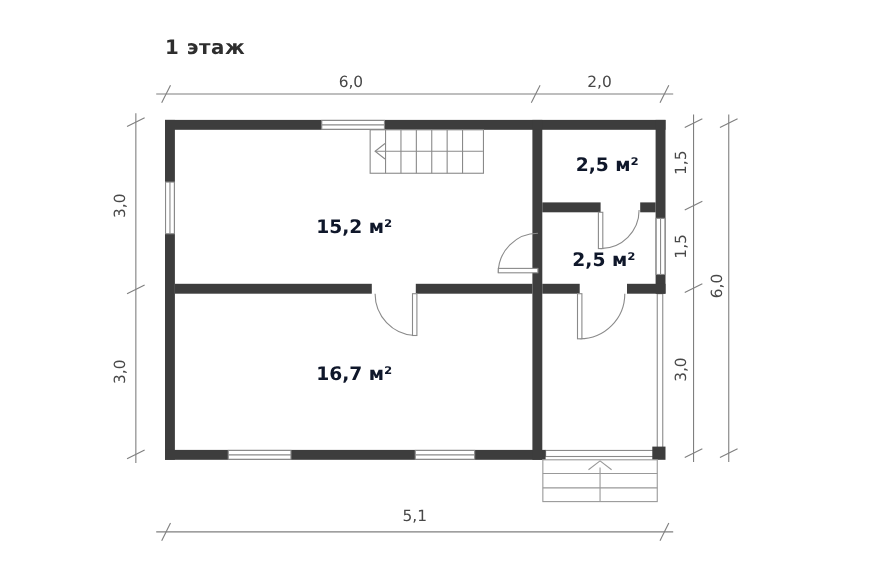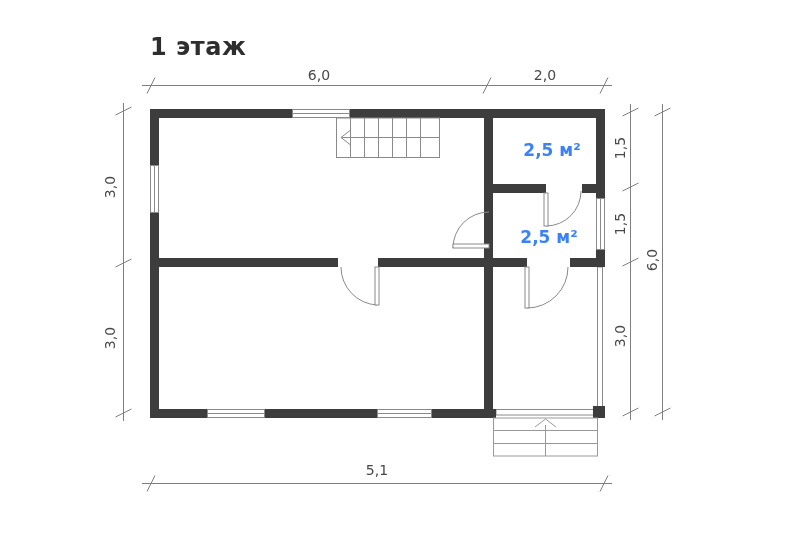--- a/index.html
+++ b/index.html
@@ -8,25 +8,25 @@
     width: 800px;
     height: 533px;
     background: #ffffff;
     font-family: "DejaVu Sans", sans-serif;
     overflow: hidden;
   }
   .plan-svg { position: absolute; left: 0; top: 0; }
   .lbl { position: absolute; color: #3a3a3a; white-space: nowrap; }
   .lbl-title {
     left: 150px; top: 33px;
-    font-size: 24px; font-weight: bold; color: #2e2e2e; letter-spacing: 0.5px;
+    font-size: 18px; font-weight: bold; color: #2e2e2e; letter-spacing: 0.5px;
   }
   .lbl-room {
     width: 90px; height: 24px; line-height: 24px;
-    text-align: center; font-size: 17px; font-weight: 600; color: #3b82f6;
+    text-align: center; font-size: 17px; font-weight: 600; color: #0f172a;
   }
   .lbl-dim {
     width: 60px; height: 18px; line-height: 18px;
     text-align: center; font-size: 14px; color: #484848;
   }
   .lbl-dim-v {
     width: 44px; height: 18px; line-height: 18px;
     text-align: center; font-size: 14px; color: #484848;
     transform: rotate(-90deg);
   }
@@ -156,22 +156,24 @@
       <g>
         <line x1="662.5" y1="104" x2="662.5" y2="420"></line>
         <line x1="654.5" y1="116" x2="670.5" y2="108"></line>
         <line x1="654.5" y1="416" x2="670.5" y2="408"></line>
       </g>
     </g>
   </svg>
 
   <div class="lbl lbl-title">1 этаж</div>
 
+  <div id="room-living" class="lbl lbl-room">15,2 м²</div>
   <div id="room-closet" class="lbl lbl-room">2,5 м²</div>
   <div id="room-hallway" class="lbl lbl-room">2,5 м²</div>
+  <div id="room-bedroom" class="lbl lbl-room">16,7 м²</div>
 
   <div id="dim-top-1" class="lbl lbl-dim">6,0</div>
   <div id="dim-top-2" class="lbl lbl-dim">2,0</div>
   <div id="dim-bottom" class="lbl lbl-dim">5,1</div>
   <div id="dim-left-1" class="lbl lbl-dim-v">3,0</div>
   <div id="dim-left-2" class="lbl lbl-dim-v">3,0</div>
   <div id="dim-right-1" class="lbl lbl-dim-v">1,5</div>
   <div id="dim-right-2" class="lbl lbl-dim-v">1,5</div>
   <div id="dim-right-3" class="lbl lbl-dim-v">3,0</div>
   <div id="dim-right-tot" class="lbl lbl-dim-v">6,0</div>

